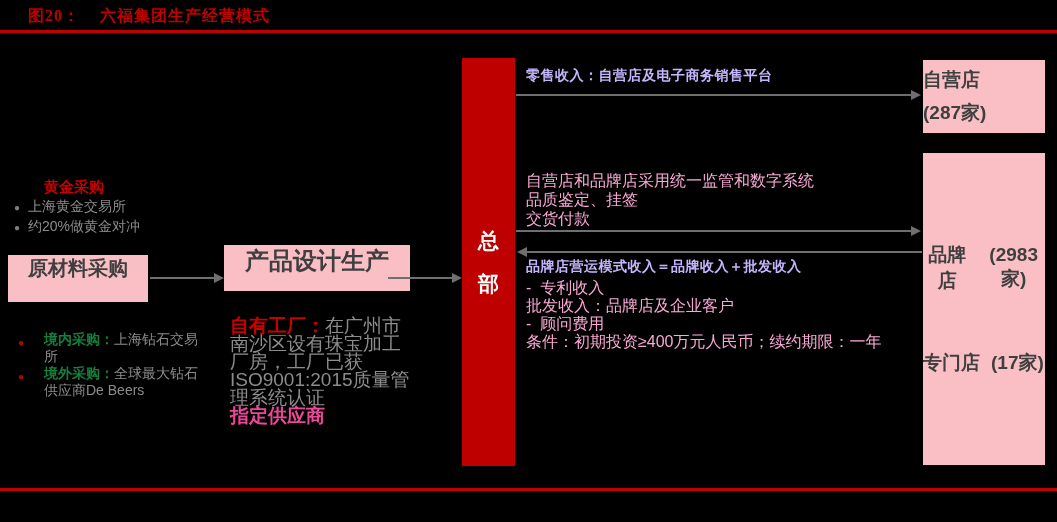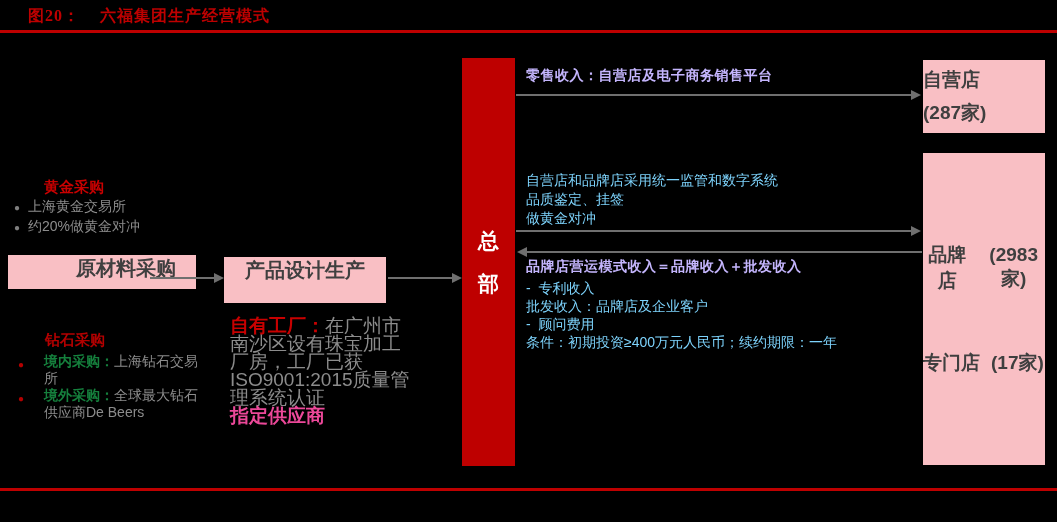--- a/index.html
+++ b/index.html
@@ -10,41 +10,41 @@
   .title-row{position:absolute;left:8px;top:6px;color:#BE0000;font-weight:bold;font-size:16px;
              font-family:"Liberation Serif",serif;letter-spacing:1px;margin-left:20px;}
   .title-prefix{margin-right:20px;}
   .rule{position:absolute;left:0;width:1057px;height:3px;background:#BE0000;}
   .top-rule{top:30px;}
   .bottom-rule{top:488px;}
 
   
   .pinkbox{position:absolute;background:#F9BFC4;display:flex;align-items:flex-start;justify-content:center;
            color:#3F3F3F;font-weight:bold;text-align:center;}
-  #box-materials{left:8px;top:255px;width:140px;height:34px;font-size:20px;padding-left:48px;}
-  #box-design{left:224px;top:257px;width:162px;height:46px;font-size:20px;}
+  #box-materials{left:8px;top:255px;width:140px;height:47px;font-size:20px;}
+  #box-design{left:224px;top:245px;width:186px;height:46px;font-size:24px;}
   #box-self{left:923px;top:60px;width:122px;height:73px;flex-direction:column;gap:7px;font-size:19px;}
   #box-stores{left:923px;top:153px;width:122px;height:312px;flex-direction:column;gap:56px;font-size:19px;}
   .store-group{display:flex;flex-direction:row;align-items:center;gap:11px;}
 
   
   .redbar{position:absolute;left:462px;top:58px;width:53px;height:408px;background:#BE0000;
           display:flex;flex-direction:column;align-items:center;justify-content:center;gap:15px;
           color:#fff;font-size:21px;font-weight:bold;}
 
   
   .hline{position:absolute;height:2px;background:#6F6F6F;}
   .head-r{position:absolute;width:0;height:0;border-left:10px solid #6F6F6F;
           border-top:5px solid transparent;border-bottom:5px solid transparent;}
   .head-l{position:absolute;width:0;height:0;border-right:10px solid #6F6F6F;
           border-top:5px solid transparent;border-bottom:5px solid transparent;}
 
   
   .red-label{position:absolute;color:#c4b5fd;font-weight:bold;font-size:14px;letter-spacing:.5px;}
-  .gray-block{position:absolute;color:#7dd3fc;font-size:14px;line-height:19px;}
+  .gray-block{position:absolute;color:#f9a8d4;font-size:16px;line-height:19px;}
   .detail-list div{white-space:pre;line-height:18px;}
 
   .gold-heading{position:absolute;left:44px;top:178px;color:#C80000;font-weight:bold;font-size:15px;}
   .gold-list{position:absolute;left:14px;top:197px;color:#8C8C8C;font-size:14px;line-height:19px;}
   .gold-item{display:flex;gap:8px;align-items:baseline;}
   .bullet{font-size:10px;color:#7F7F7F;}
 
   .diamond{position:absolute;left:14px;top:331px;font-size:14px;line-height:17px;}
   .diamond-heading{color:#B40000;font-weight:bold;font-size:15px;margin-left:31px;margin-bottom:5px;}
   .diamond-item{display:flex;}
@@ -74,21 +74,20 @@
     </div>
     <div class="gold-item">
       <span class="bullet">●</span>
       <span>约20%做黄金对冲</span>
     </div>
   </div>
 
   <div class="pinkbox" id="box-materials">原材料采购</div>
 
   <div class="diamond">
-    <div class="diamond-heading">钻石采购</div>
     <div class="diamond-item">
       <span class="diamond-bullet">●</span>
       <span class="diamond-text"><span class="red-inline">境内采购：</span><span>上海钻石交易所</span></span>
     </div>
     <div class="diamond-item">
       <span class="diamond-bullet">●</span>
       <span class="diamond-text"><span class="red-inline">境外采购：</span><span>全球最大钻石供应商De Beers</span></span>
     </div>
   </div>
 
@@ -110,21 +109,21 @@
     <span>部</span>
   </div>
 
   <div class="red-label" style="left:526px;top:67px;">零售收入：自营店及电子商务销售平台</div>
   <div class="hline" style="left:516px;top:94px;width:398px;"></div>
   <div class="head-r" style="left:911px;top:90px;"></div>
 
   <div class="gray-block" style="left:526px;top:171px;">
     <div>自营店和品牌店采用统一监管和数字系统</div>
     <div>品质鉴定、挂签</div>
-    <div>做黄金对冲</div>
+    <div>交货付款</div>
   </div>
 
   <div class="hline" style="left:516px;top:230px;width:398px;"></div>
   <div class="head-r" style="left:911px;top:226px;"></div>
 
   <div class="hline" style="left:526px;top:251px;width:396px;"></div>
   <div class="head-l" style="left:517px;top:247px;"></div>
 
   <div class="red-label" style="left:526px;top:258px;">品牌店营运模式收入＝品牌收入＋批发收入</div>
   <div class="gray-block detail-list" style="left:526px;top:279px;">

